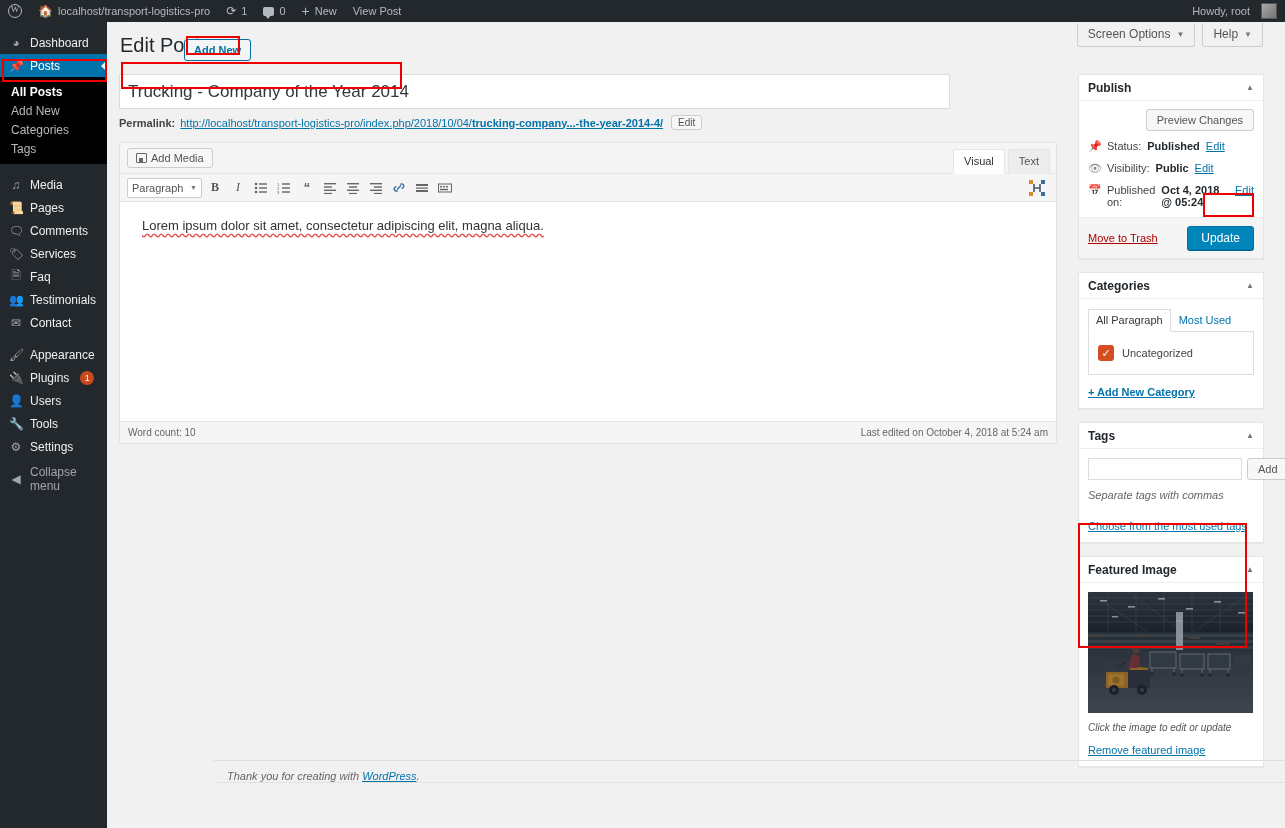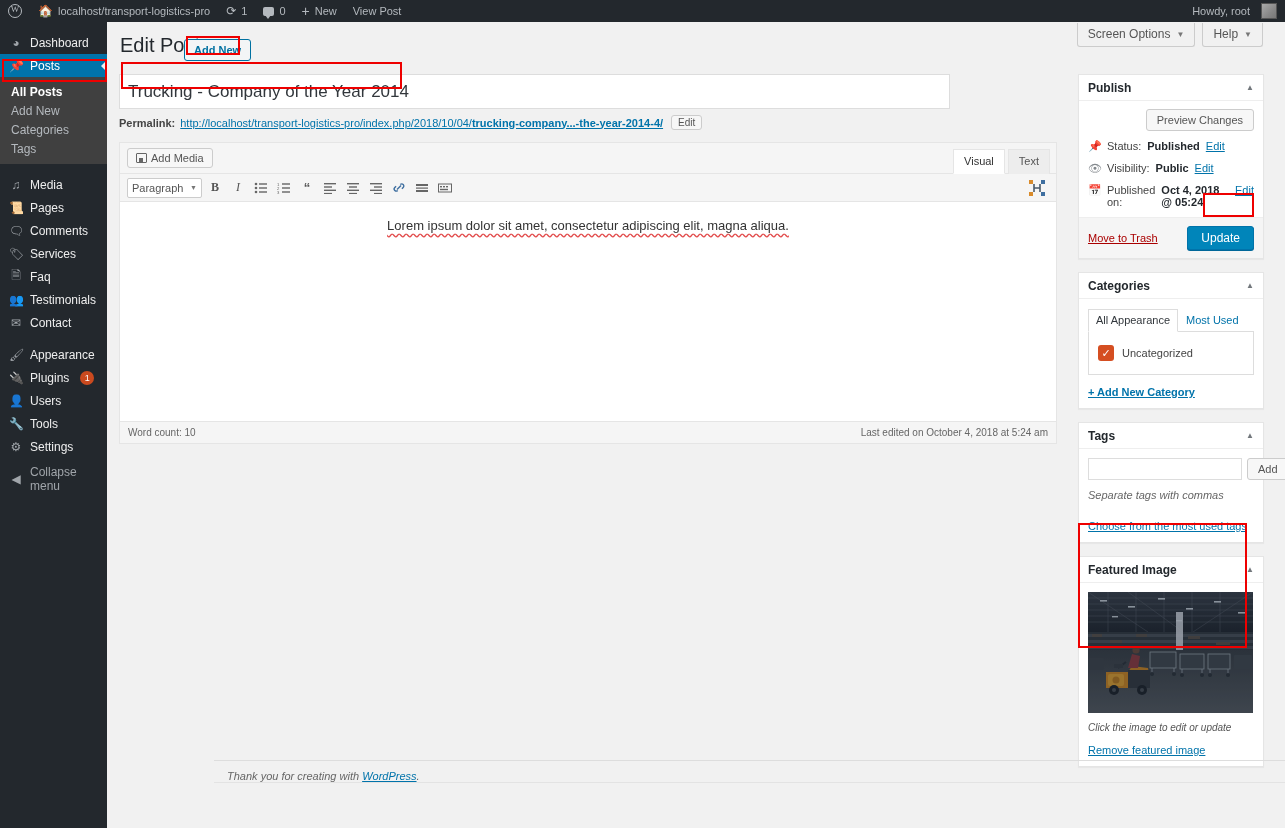--- a/index.html
+++ b/index.html
@@ -71,21 +71,21 @@
   }
   .menu-item.current {
     background: #0073aa; color: #fff;
   }
   .menu-item.current .mi-ico { color: #fff; }
   .menu-item.current::after {
     content: ""; position: absolute; right: 0; top: 50%; margin-top: -6px;
     border-top: 6px solid transparent; border-bottom: 6px solid transparent;
     border-right: 6px solid #f1f1f1;
   }
-  .submenu { background: #404040; padding: 5px 0 6px 0; }
+  .submenu { background: #000000; padding: 5px 0 6px 0; }
   .submenu .sub-item {
     display: block; padding: 2.5px 0 2.5px 11px; color: #b4b9be; font-size: 12px;
   }
   .submenu .sub-item.cur { color: #fff; font-weight: bold; }
   .menu-sep { height: 9px; }
   .badge-count {
     display: inline-block; min-width: 14px; height: 14px; line-height: 14px;
     border-radius: 7px; background: #ca4a1f; color: #fff;
     font-size: 9px; text-align: center; padding: 0 4px; margin-left: 4px;
   }
@@ -188,21 +188,21 @@
   }
   .mce-select .sel-caret { position: absolute; right: 4px; font-size: 7px; color: #777; }
   .tb-btn {
     width: 20px; height: 20px; display: flex; align-items: center; justify-content: center;
     color: #555; font-size: 12px;
   }
   .tb-btn svg { display: block; }
   .tb-expand { position: absolute; right: 9px; }
 
   .editor-area {
-    height: 219px; background: #fff; padding: 16px 30px; position: relative; text-align: center;
+    height: 219px; background: #fff; padding: 16px 22px; position: relative;
   }
   .editor-text {
     font-size: 13px; color: #333;
     text-decoration: underline; text-decoration-style: wavy;
     text-decoration-color: #e24b4b; text-underline-offset: 3px;
     font-family: "Liberation Sans", sans-serif;
   }
   .editor-status {
     height: 22px; background: #f5f5f5; border-top: 1px solid #e5e5e5;
     display: flex; align-items: center; justify-content: space-between;
@@ -584,21 +584,21 @@
         </div>
       </div>
 
       <div class="postbox">
         <div class="pb-head">
           <span class="pb-title">Categories</span>
           <span class="toggle-ind">▲</span>
         </div>
         <div class="pb-body">
           <div class="cat-tabs">
-            <div class="cat-tab active">All Appearance</div>
+            <div class="cat-tab active">All Paragraph</div>
             <div class="cat-tab">Most Used</div>
           </div>
           <div class="cat-list">
             <span class="cb-checked">✓</span>
             <span class="cat-name">Uncategorized</span>
           </div>
           <a class="add-cat">+ Add New Category</a>
         </div>
       </div>
 

